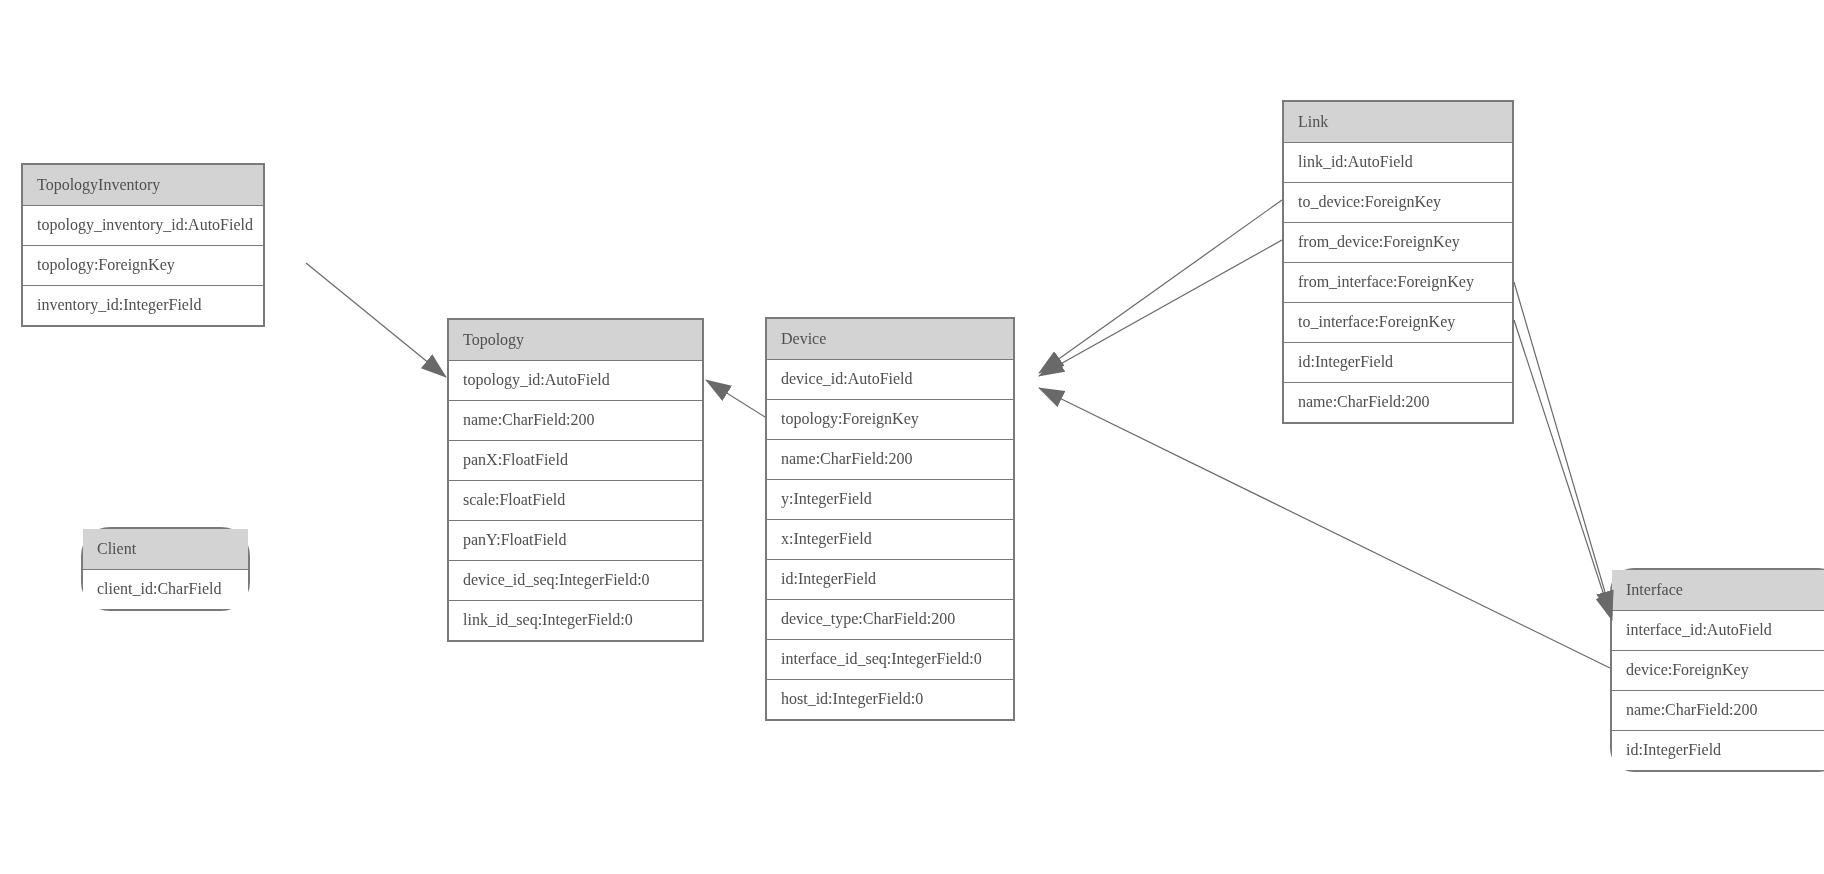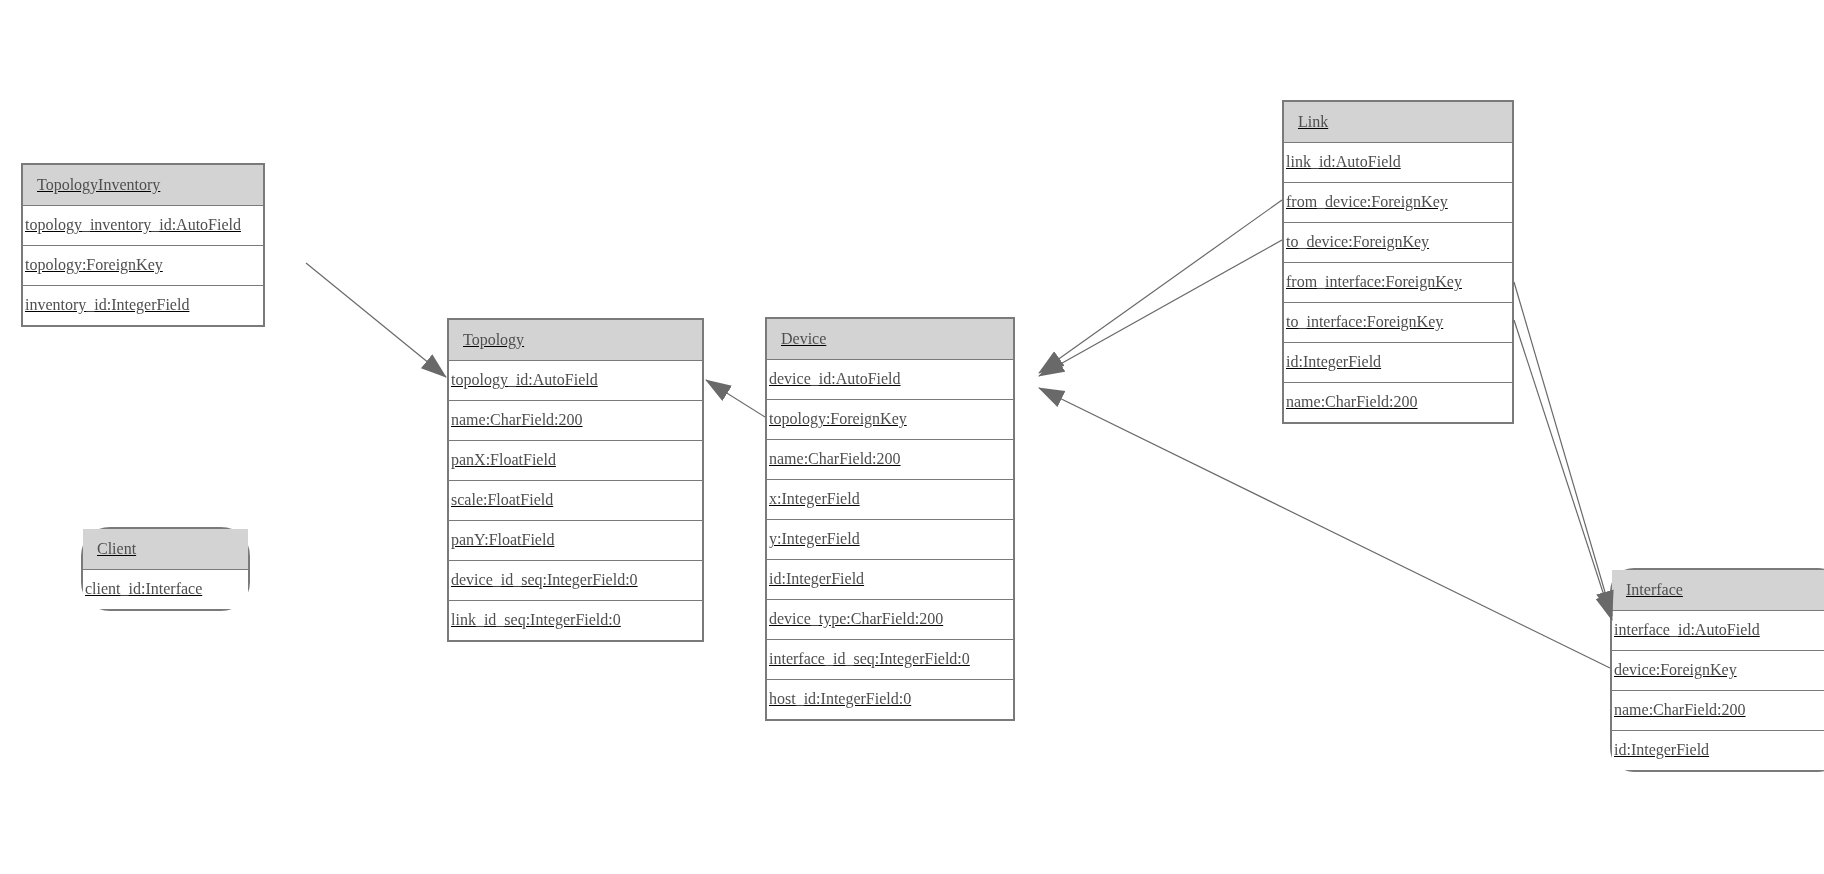--- a/index.html
+++ b/index.html
@@ -10,38 +10,37 @@
     background: var(--bg, #ffffff);
     font-family: "Liberation Serif", "DejaVu Serif", serif;
     overflow: hidden;
   }
   .entity {
     position: absolute;
     box-sizing: border-box;
     border: 2px solid var(--border, #7a7a7a);
     background: #f97316;
     z-index: 1;
-    text-decoration: underline;
   }
   .entity .hdr {
     height: 40px;
     line-height: 40px;
     background: var(--hdr, #d3d3d3);
     padding-left: 14px;
     font-size: 16px;
     color: var(--txt, #4f4f4f);
     white-space: nowrap;
     overflow: hidden;
   }
   .entity .row {
     box-sizing: border-box;
     height: 40px;
     line-height: 38px;
     border-top: 1px solid var(--border, #7a7a7a);
-    padding-left: 2px;
+    padding-left: 14px;
     font-size: 16px;
     color: var(--txt, #4f4f4f);
     background: #ffffff;
     white-space: nowrap;
     overflow: hidden;
   }
   #edges {
     position: absolute;
     left: 0;
     top: 0;
@@ -80,39 +79,39 @@
       <div class="row">topology_id:AutoField</div>
       <div class="row">name:CharField:200</div>
       <div class="row">panX:FloatField</div>
       <div class="row">scale:FloatField</div>
       <div class="row">panY:FloatField</div>
       <div class="row">device_id_seq:IntegerField:0</div>
       <div class="row">link_id_seq:IntegerField:0</div>
     </div>
     <div class="entity" style="left: 81px; top: 527px; width: 169px; border-radius: 29px;">
       <div class="hdr">Client</div>
-      <div class="row">client_id:Interface</div>
+      <div class="row">client_id:CharField</div>
     </div>
     <div class="entity" style="left: 765px; top: 317px; width: 250px;">
       <div class="hdr">Device</div>
       <div class="row">device_id:AutoField</div>
       <div class="row">topology:ForeignKey</div>
       <div class="row">name:CharField:200</div>
+      <div class="row">y:IntegerField</div>
       <div class="row">x:IntegerField</div>
-      <div class="row">y:IntegerField</div>
       <div class="row">id:IntegerField</div>
       <div class="row">device_type:CharField:200</div>
       <div class="row">interface_id_seq:IntegerField:0</div>
       <div class="row">host_id:IntegerField:0</div>
     </div>
     <div class="entity" style="left: 1282px; top: 100px; width: 232px;">
       <div class="hdr">Link</div>
       <div class="row">link_id:AutoField</div>
+      <div class="row">to_device:ForeignKey</div>
       <div class="row">from_device:ForeignKey</div>
-      <div class="row">to_device:ForeignKey</div>
       <div class="row">from_interface:ForeignKey</div>
       <div class="row">to_interface:ForeignKey</div>
       <div class="row">id:IntegerField</div>
       <div class="row">name:CharField:200</div>
     </div>
     <div class="entity" style="left: 1610px; top: 568px; width: 232px; border-radius: 24px;">
       <div class="hdr">Interface</div>
       <div class="row">interface_id:AutoField</div>
       <div class="row">device:ForeignKey</div>
       <div class="row">name:CharField:200</div>

